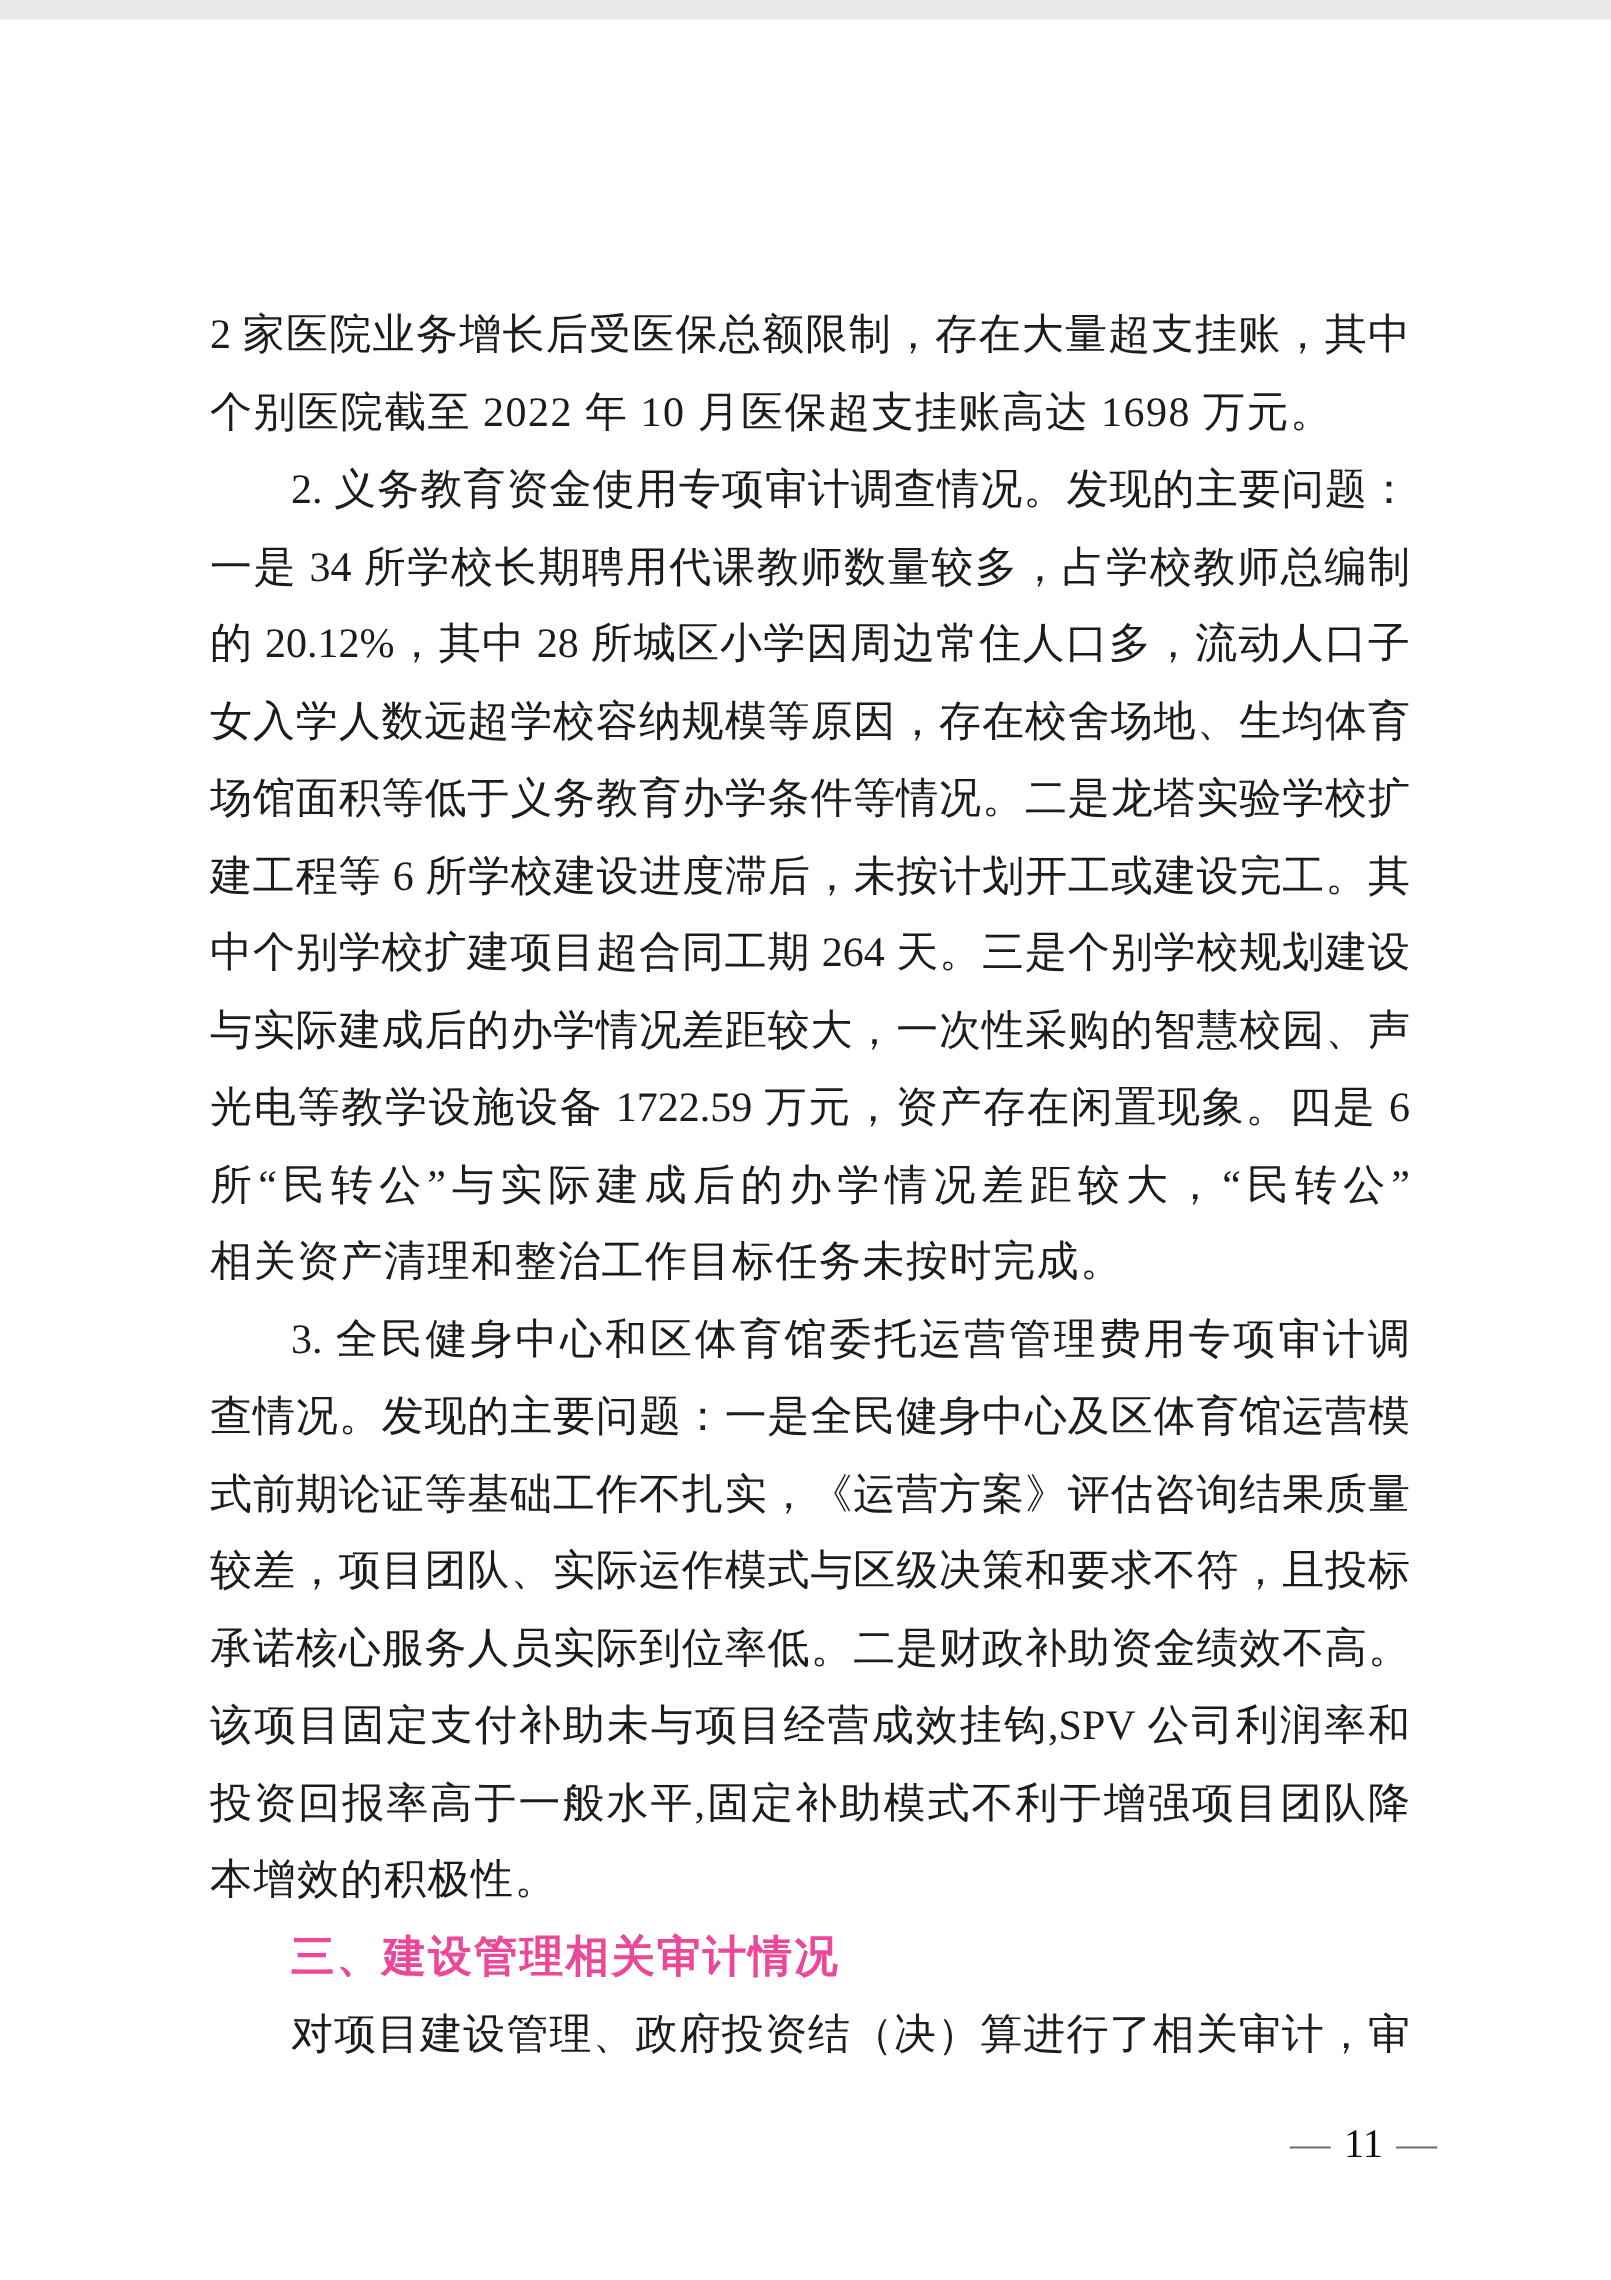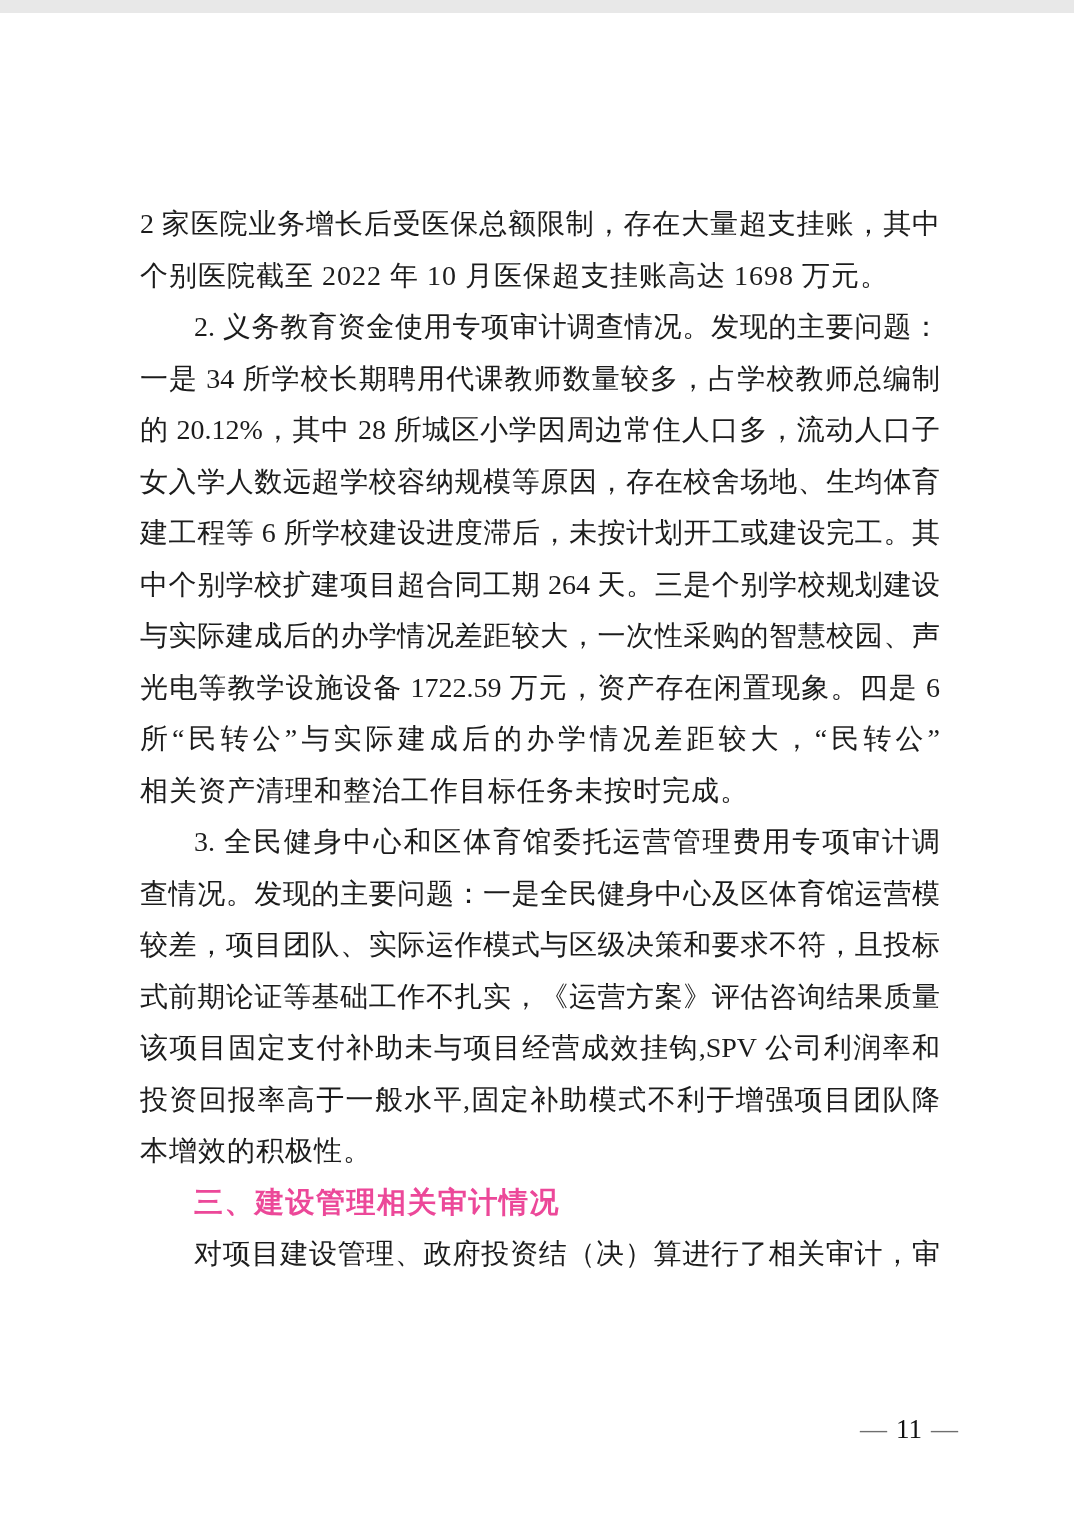--- a/index.html
+++ b/index.html
@@ -71,30 +71,32 @@
 <body>
 
 <div class="page">
   <div class="textblock">
     <div class="line j">2 家医院业务增长后受医保总额限制，存在大量超支挂账，其中</div>
     <div class="line">个别医院截至 2022 年 10 月医保超支挂账高达 1698 万元。</div>
     <div class="line j ind">2. 义务教育资金使用专项审计调查情况。发现的主要问题：</div>
     <div class="line j">一是 34 所学校长期聘用代课教师数量较多，占学校教师总编制</div>
     <div class="line j">的 20.12%，其中 28 所城区小学因周边常住人口多，流动人口子</div>
     <div class="line j">女入学人数远超学校容纳规模等原因，存在校舍场地、生均体育</div>
+    <div class="line j">场馆面积等低于义务教育办学条件等情况。二是龙塔实验学校扩</div>
     <div class="line j">建工程等 6 所学校建设进度滞后，未按计划开工或建设完工。其</div>
     <div class="line j">中个别学校扩建项目超合同工期 264 天。三是个别学校规划建设</div>
     <div class="line j">与实际建成后的办学情况差距较大，一次性采购的智慧校园、声</div>
     <div class="line j">光电等教学设施设备 1722.59 万元，资产存在闲置现象。四是 6</div>
     <div class="line j">所“民转公”与实际建成后的办学情况差距较大，“民转公”</div>
     <div class="line">相关资产清理和整治工作目标任务未按时完成。</div>
     <div class="line j ind">3. 全民健身中心和区体育馆委托运营管理费用专项审计调</div>
     <div class="line j">查情况。发现的主要问题：一是全民健身中心及区体育馆运营模</div>
+    <div class="line j">式前期论证等基础工作不扎实，《运营方案》评估咨询结果质量</div>
     <div class="line j">较差，项目团队、实际运作模式与区级决策和要求不符，且投标</div>
-    <div class="line j">式前期论证等基础工作不扎实，《运营方案》评估咨询结果质量</div>
+    <div class="line j">承诺核心服务人员实际到位率低。二是财政补助资金绩效不高。</div>
     <div class="line j">该项目固定支付补助未与项目经营成效挂钩,SPV 公司利润率和</div>
     <div class="line j">投资回报率高于一般水平,固定补助模式不利于增强项目团队降</div>
     <div class="line">本增效的积极性。</div>
     <div class="line heading ind">三、建设管理相关审计情况</div>
     <div class="line j ind">对项目建设管理、政府投资结（决）算进行了相关审计，审</div>
   </div>
 
   <div class="footer">
     <span class="dash">—</span><span class="num">11</span><span class="dash">—</span>
   </div>

